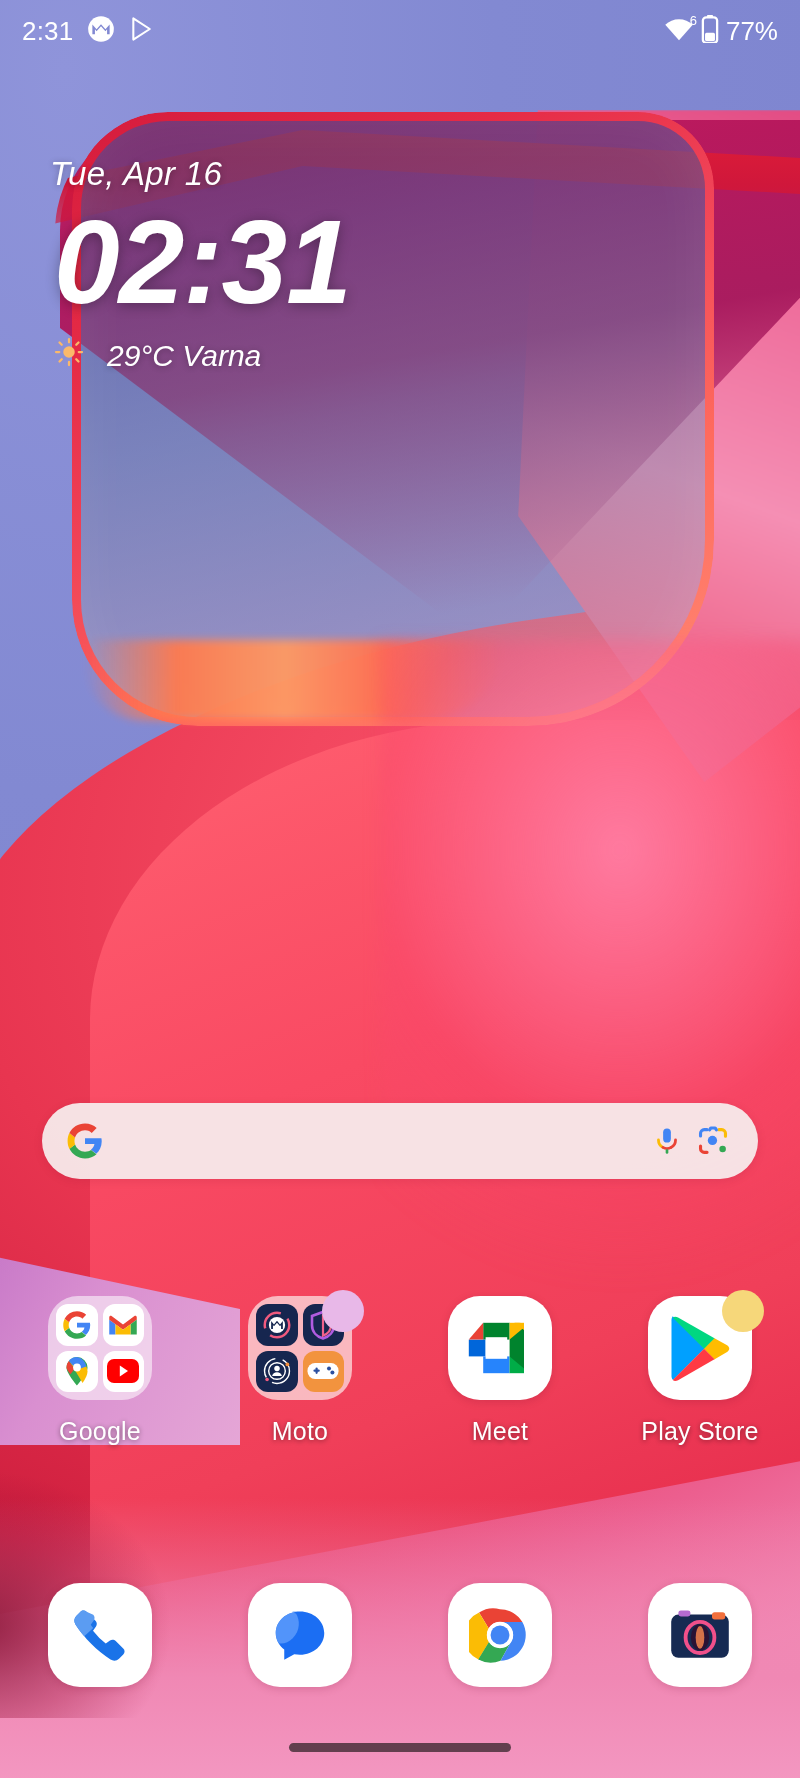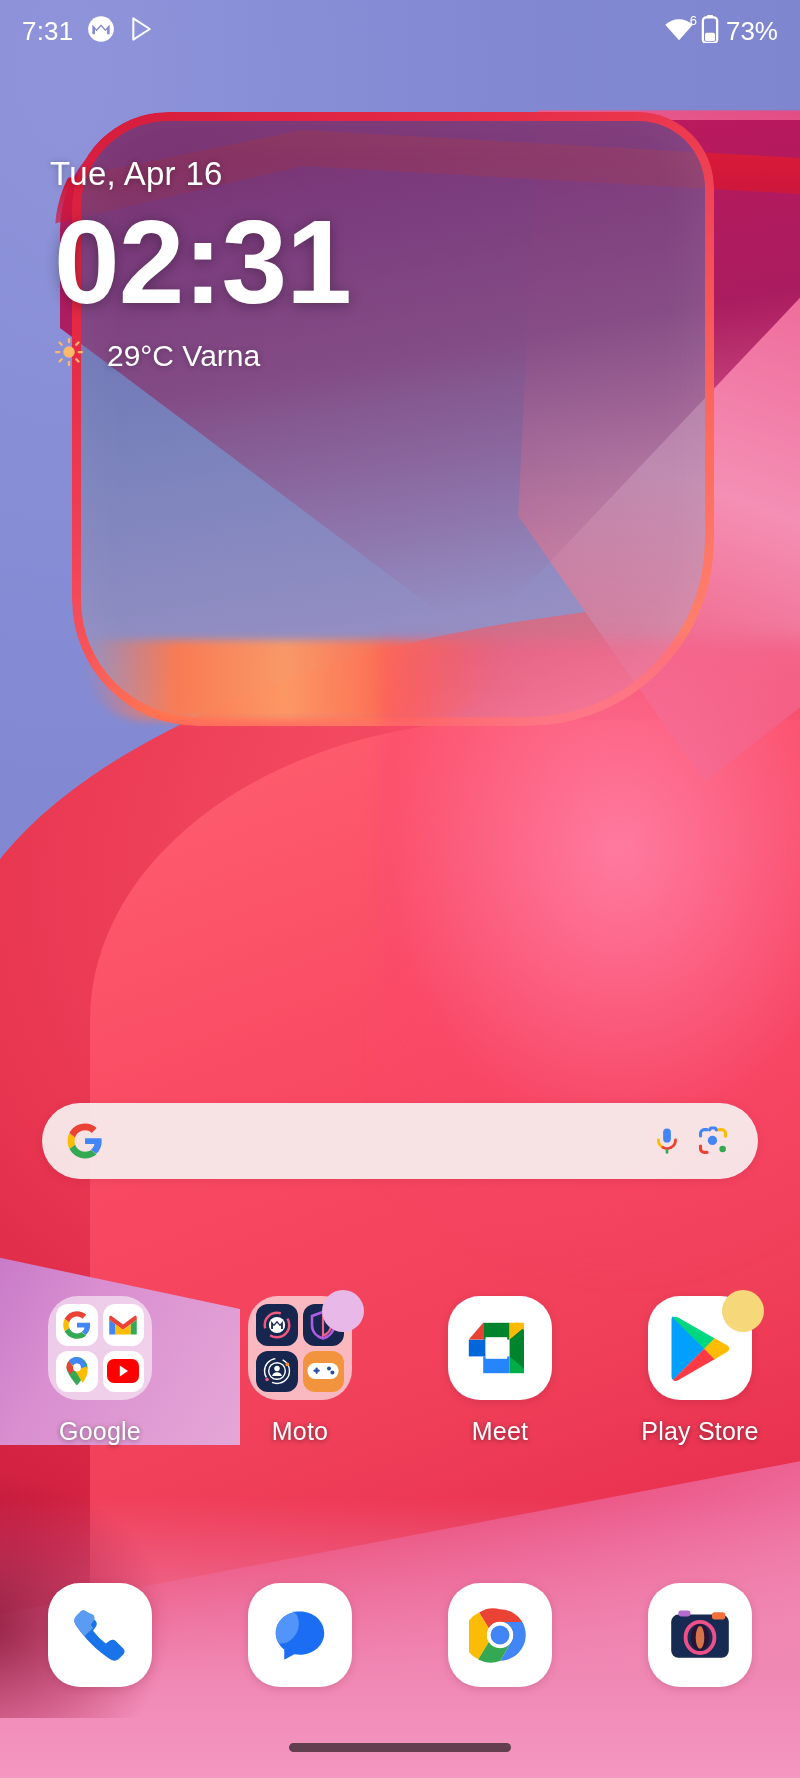--- a/index.html
+++ b/index.html
@@ -122,21 +122,21 @@
     display:flex; align-items:center; justify-content:space-between;
     padding:0 22px 0 22px;
     color:#fff; z-index:20;
   }
   .sb-left { display:flex; align-items:center; gap:14px; }
   .sb-clock { font-size:26px; letter-spacing:.2px; }
   .sb-right { display:flex; align-items:center; gap:7px; }
   .sb-battery-text { font-size:26px; }
 
   
-  #clock-widget { position:absolute; left:50px; top:155px; z-index:15; color:#fff; }
+  #clock-widget { position:absolute; left:50px; top:155px; z-index:15; color:#fff;font-style:italic; }
   .cw-date {
     font-size:33px; font-weight:400; letter-spacing:.3px;
     text-shadow:0 1px 6px rgba(0,0,0,.30);
   }
   .cw-time {
     font-size:118px; font-weight:700; line-height:1.07;
     letter-spacing:-1px; margin-top:6px; margin-left:4px;
     text-shadow:0 2px 14px rgba(0,0,0,.32);
     text-align:center;
   }
@@ -223,21 +223,21 @@
   <div class="wp-glow"></div>
   <div class="wp-sheen-r"></div>
   <div class="wp-left-pink"></div>
   <div class="wp-floor"></div>
   <div class="wp-floor2"></div>
   <div class="wp-dark-corner"></div>
 </div>
 
 <div id="status-bar">
   <div class="sb-left">
-    <span class="sb-clock">7:31</span>
+    <span class="sb-clock">2:31</span>
     <span>
       <svg width="28" height="28" viewBox="0 0 24 24">
         <circle cx="12" cy="12" r="11" fill="#fff"></circle>
         <path d="M4.6 16.4V8.2l3.6 4.1 3.8-4.4 3.8 4.4 3.6-4.1v8.2h-2.2v-4.1l-1.4 1.6-3.8-4.3-3.8 4.3-1.4-1.6v4.1z" fill="#8289d2"></path>
       </svg>
     </span>
     <span>
       <svg width="26" height="26" viewBox="0 0 24 24">
         <path d="M4 2.2v19.6L19.2 12 4 2.2z" fill="none" stroke="#fff" stroke-width="1.9" stroke-linejoin="round"></path>
       </svg>
@@ -250,21 +250,21 @@
       </svg>
       <span style="position:absolute;top:-2px;right:-3px;font-size:13px;line-height:1;color:#fff;">6</span>
     </span>
     <span>
       <svg width="18" height="28" viewBox="0 0 14 22">
         <rect x="4.6" y="0" width="4.8" height="2" rx=".8" fill="#fff"></rect>
         <rect x="1.4" y="1.8" width="11.2" height="20.2" rx="2.6" fill="none" stroke="#fff" stroke-width="1.8"></rect>
         <rect x="3.1" y="14" width="7.8" height="6.4" rx="1.2" fill="#fff"></rect>
       </svg>
     </span>
-    <span class="sb-battery-text">73%</span>
+    <span class="sb-battery-text">77%</span>
   </div>
 </div>
 
 <div id="clock-widget">
   <div class="cw-date">Tue, Apr 16</div>
   <div class="cw-time">02:31</div>
   <div class="cw-weather">
     <span>
       <svg width="30" height="30" viewBox="0 0 24 24">
         <circle cx="12" cy="12" r="4.6" fill="#fbb96a"></circle>

